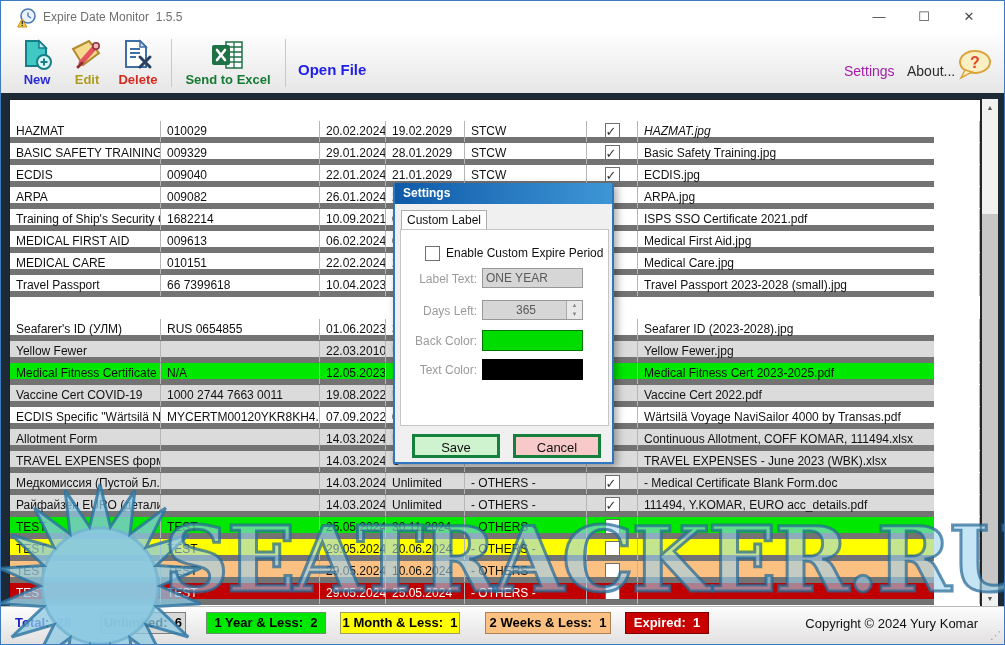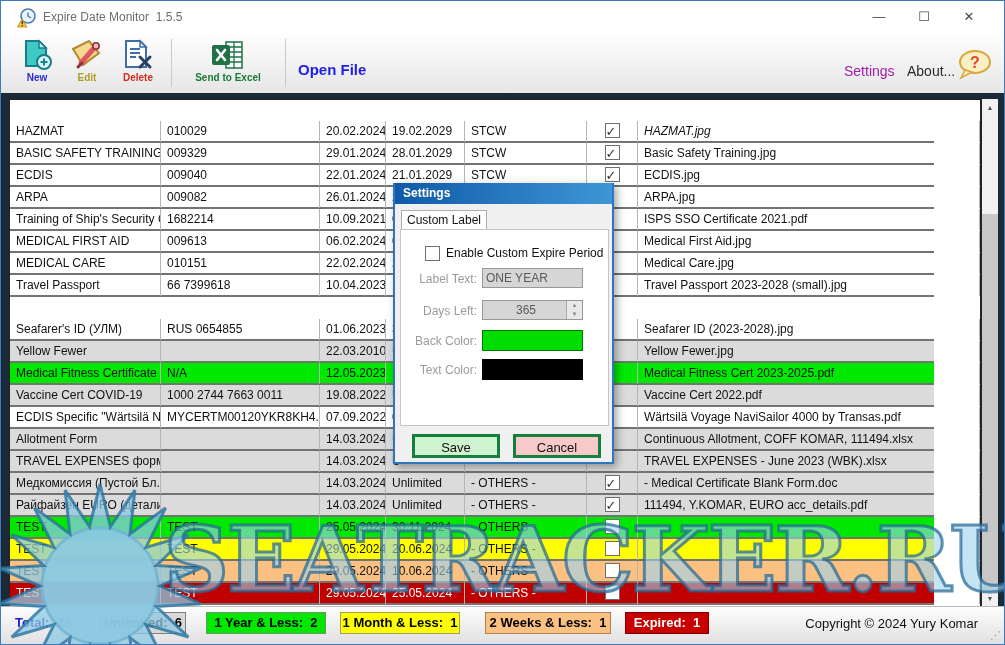--- a/index.html
+++ b/index.html
@@ -13,40 +13,40 @@
   .title-text{position:absolute;left:42px;top:9px;font-size:12px;color:#6E6E6E;white-space:pre;}
   .win-btn{position:absolute;top:0;width:40px;height:32px;text-align:center;line-height:32px;
            font-size:13px;color:#4A4A4A;cursor:default;}
   .btn-min{left:858px;} .btn-max{left:903px;} .btn-close{left:948px;}
 
   
   .toolbar{position:absolute;left:1px;top:33px;right:1px;height:60px;
            background:linear-gradient(#FEFEFE,#E7E6E6);border-bottom:1px solid #CFCFCF;}
   .tool{position:absolute;top:6px;text-align:center;}
   .tool svg{display:block;margin:0 auto;}
-  .tool .tlabel{display:block;font-size:10px;font-weight:bold;margin-top:1px;}
+  .tool .tlabel{display:block;font-size:13px;font-weight:bold;margin-top:1px;}
   .t-new{left:12px;width:48px;} .t-new .tlabel{color:#2A2AD6;}
   .t-edit{left:62px;width:48px;} .t-edit .tlabel{color:#AE9C1E;}
   .t-delete{left:110px;width:54px;} .t-delete .tlabel{color:#D42A20;}
   .t-excel{left:176px;width:102px;} .t-excel .tlabel{color:#157A33;}
   .tsep{position:absolute;top:6px;width:1px;height:48px;background:#C9C9C9;}
   .t-openfile{position:absolute;left:297px;top:28px;font-size:15px;font-weight:bold;color:#1D1DEC;}
   .t-settings{position:absolute;left:843px;top:30px;font-size:14px;color:#A21CA8;}
   .t-about{position:absolute;left:906px;top:30px;font-size:14px;color:#2A2A2A;}
   .t-help{position:absolute;left:954px;top:16px;}
 
   
   .main{position:absolute;left:1px;top:93px;right:1px;height:513px;background:#1C2A38;}
   .grid{position:absolute;left:8px;top:6px;width:972px;height:508px;background:#FFF;border:1px solid #222;box-sizing:border-box;}
   .ghead{position:absolute;left:0;top:0;width:970px;height:21px;background:#FFF;}
   .hcell{position:absolute;top:0;height:20px;line-height:20px;font-size:12px;color:#222;
          padding-left:6px;box-sizing:border-box;border-right:1px solid #B5B5B5;border-bottom:1px solid #8F8F8F;
          white-space:nowrap;overflow:hidden;}
   .gbody{position:absolute;left:0;top:21px;width:970px;height:484px;}
-  .trow{position:absolute;left:0;width:924px;height:22px;box-sizing:border-box;border-bottom:2px solid #737373;}
+  .trow{position:absolute;left:0;width:924px;height:22px;box-sizing:border-box;border-bottom:6px solid #737373;}
   .tcell{position:absolute;top:0;height:21px;line-height:21px;font-size:12px;color:#111;
          padding-left:6px;box-sizing:border-box;border-right:1px solid #B5B5B5;
          white-space:nowrap;overflow:hidden;}
   .trow.red .tcell{color:#FFFFFF;}
   .cbwrap{text-align:center;padding-left:0;}
   .cb{display:inline-block;width:13px;height:13px;border:1px solid #6E6E6E;background:#FFF;
       position:relative;vertical-align:middle;margin-top:-2px;}
   .cb.checked::after{content:"✓";position:absolute;left:0px;top:-3px;font-size:13px;color:#333;}
 
   

